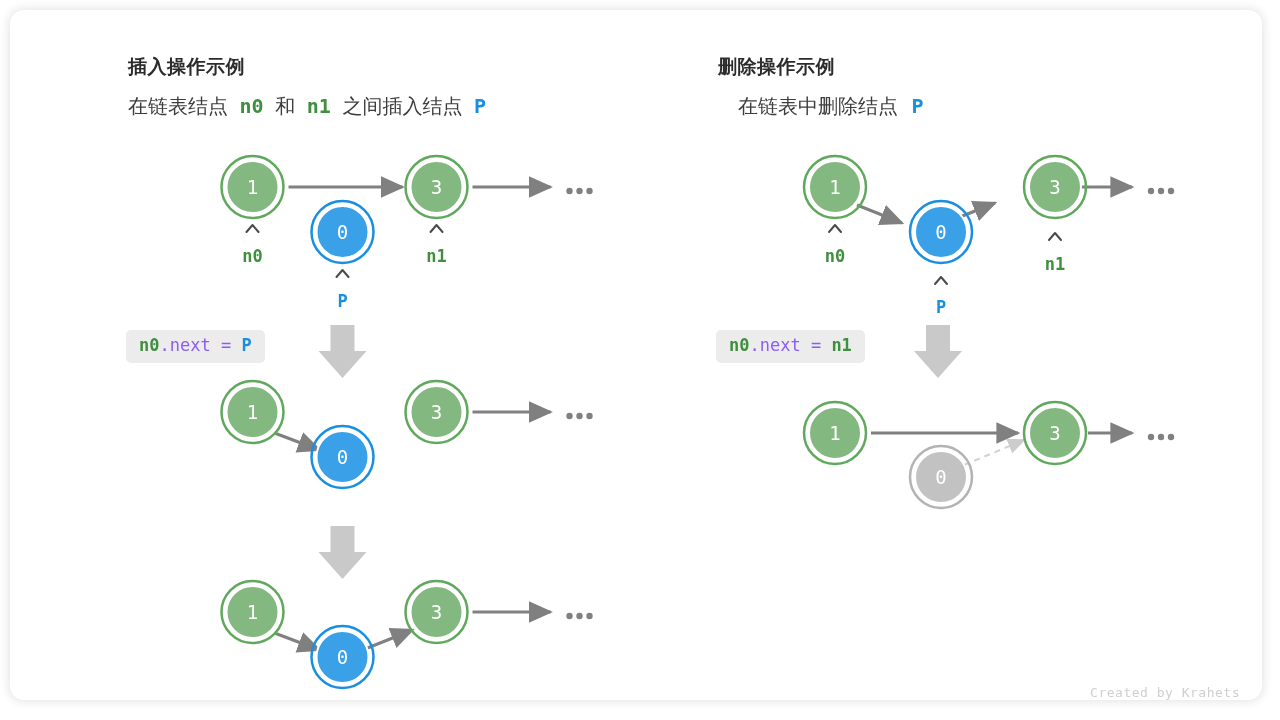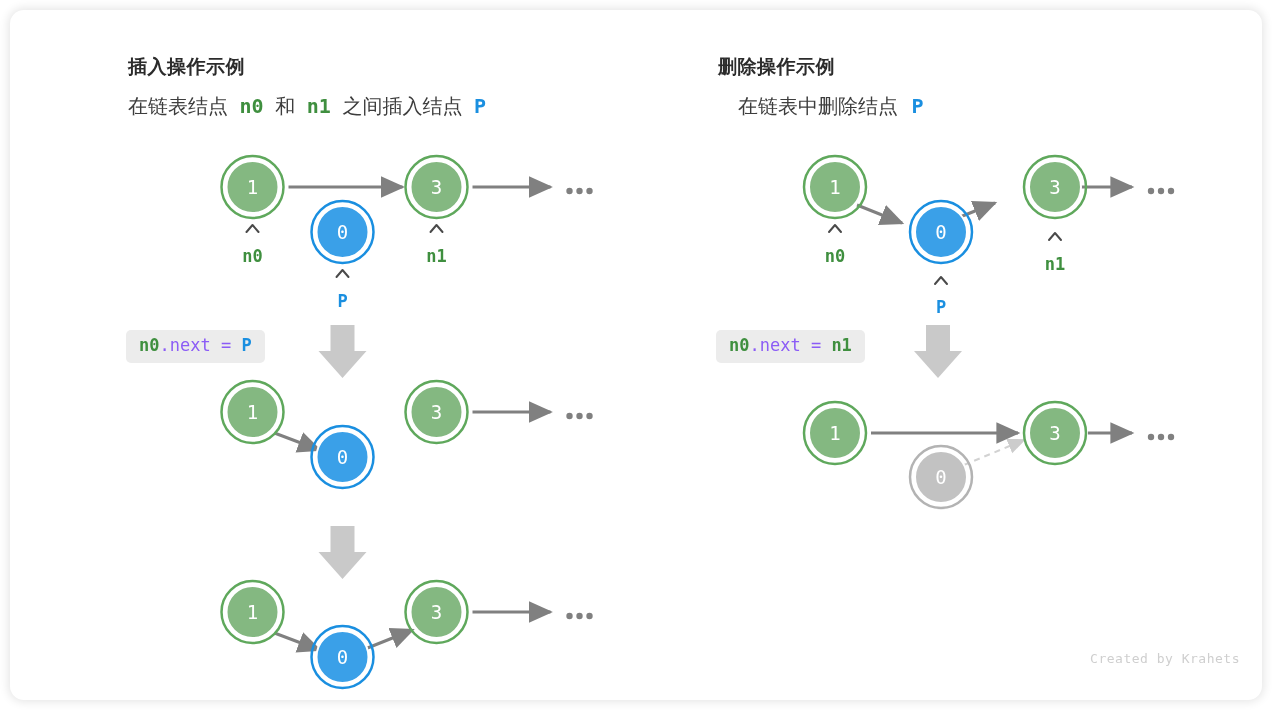--- a/index.html
+++ b/index.html
@@ -108,21 +108,21 @@
     stroke: #d2d2d2;
     stroke-width: 2;
     fill: none;
     stroke-dasharray: 6 5;
   }
   .dots circle { fill: #808080; }
 
   #footer {
     position: absolute;
     right: 22px;
-    bottom: 34px;
+    bottom: 0;
     font-family: "DejaVu Sans Mono", "Liberation Mono", monospace;
     font-size: 13px;
     color: #cfcfcf;
     letter-spacing: 0.5px;
     white-space: nowrap;
   }
 </style>
 </head>
 <body>
 

